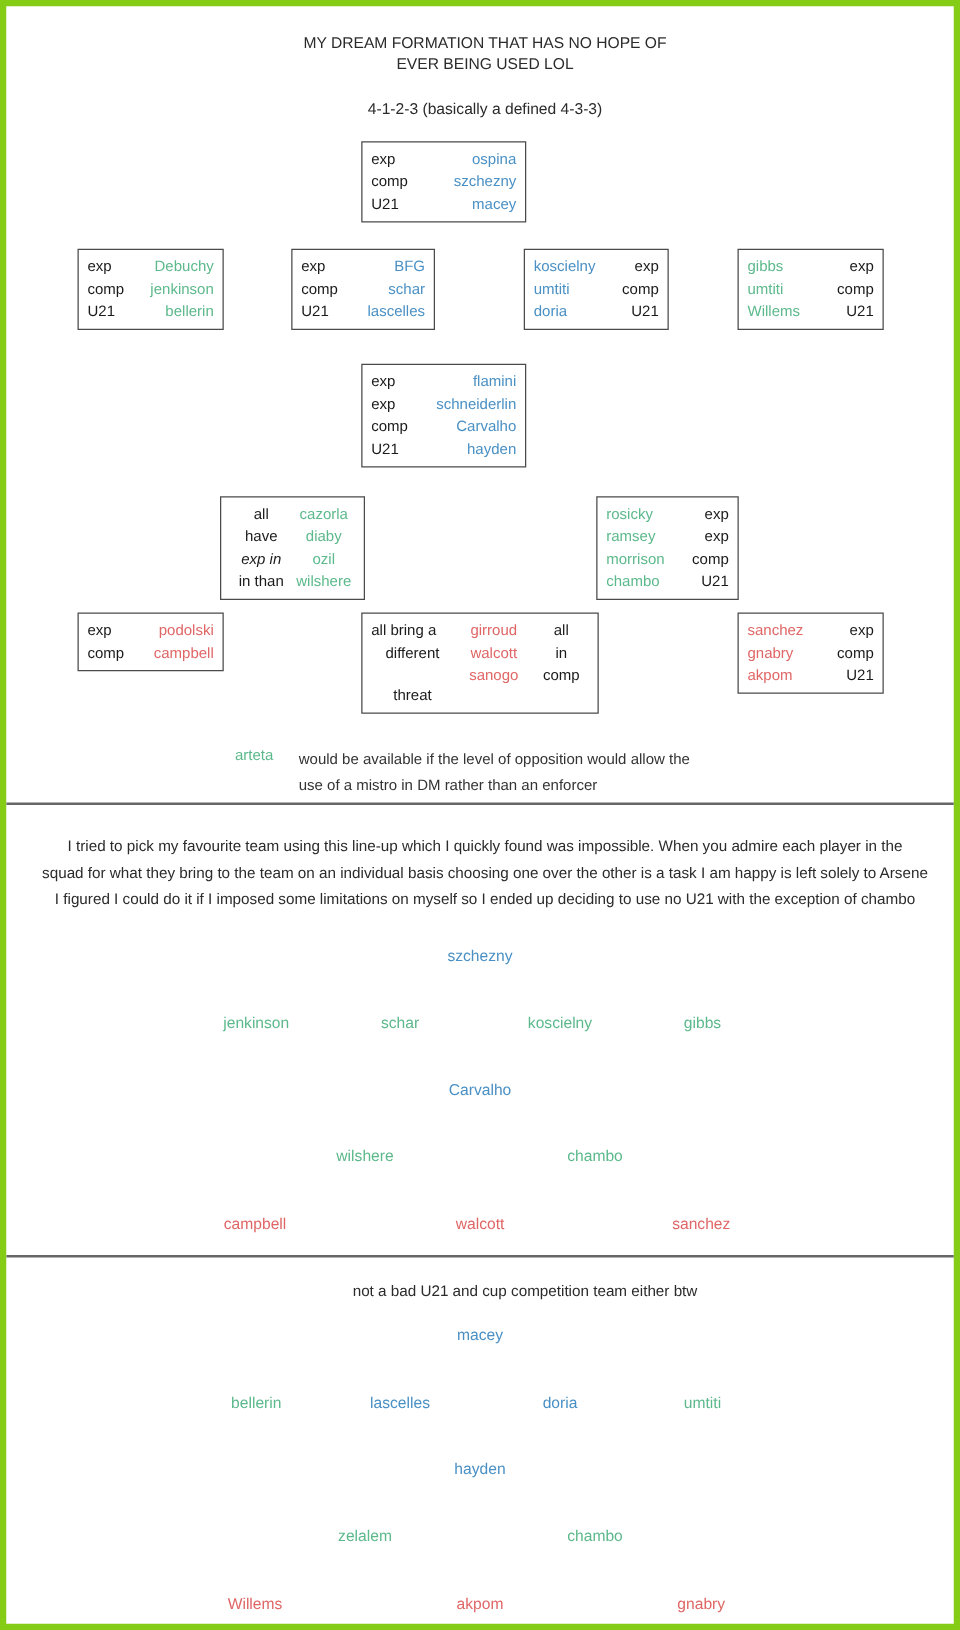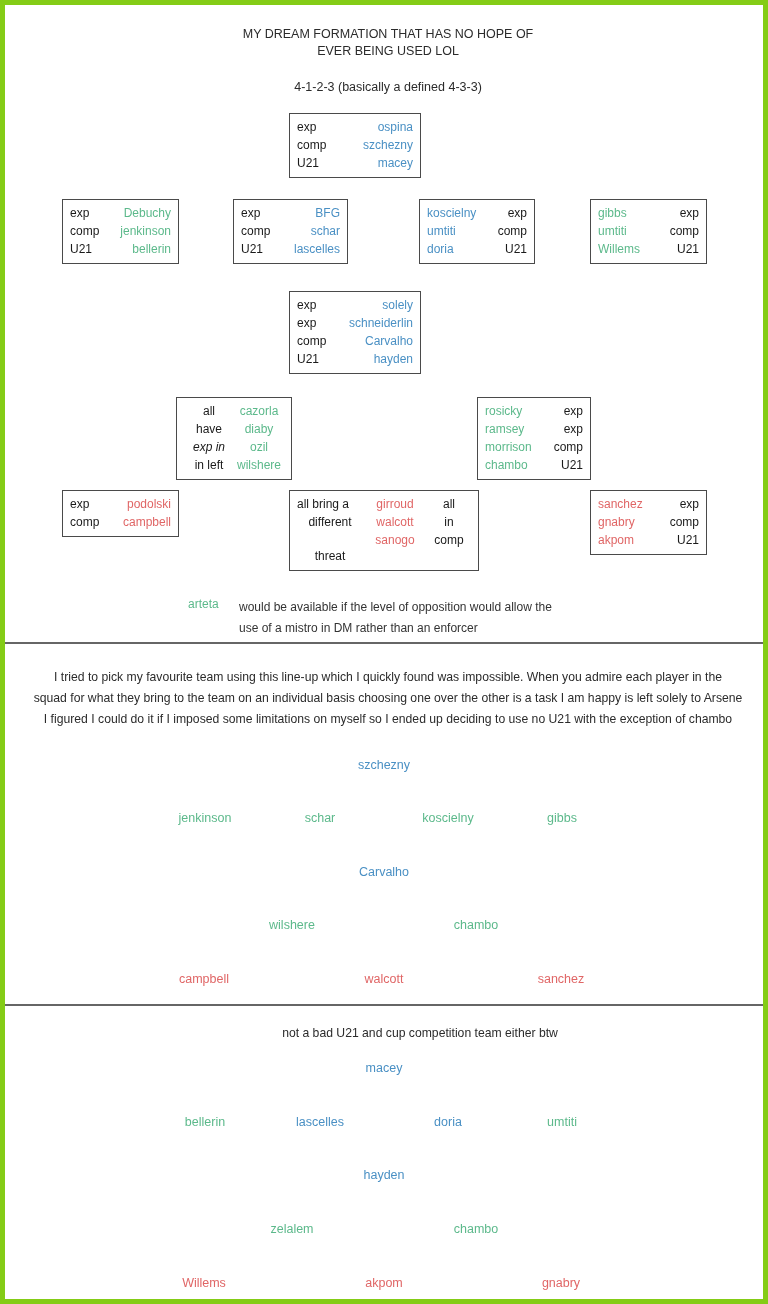--- a/index.html
+++ b/index.html
@@ -206,21 +206,21 @@
       </div>
       <div class="orow">
         <span class="ocell green grow a-left">Willems</span>
         <span class="ocell lbl a-right" style="width:44px;">U21</span>
       </div>
     </div>
 
     <div class="obox" style="left:284px; top:286px; width:132px;">
       <div class="orow">
         <span class="ocell lbl a-left" style="width:44px;">exp</span>
-        <span class="ocell blue grow a-right">solely</span>
+        <span class="ocell blue grow a-right">flamini</span>
       </div>
       <div class="orow">
         <span class="ocell lbl a-left" style="width:44px;">exp</span>
         <span class="ocell blue grow a-right">schneiderlin</span>
       </div>
       <div class="orow">
         <span class="ocell lbl a-left" style="width:44px;">comp</span>
         <span class="ocell blue grow a-right">Carvalho</span>
       </div>
       <div class="orow">
@@ -236,21 +236,21 @@
       </div>
       <div class="orow">
         <span class="ocell lbl a-center" style="width:50px;">have</span>
         <span class="ocell green grow a-center">diaby</span>
       </div>
       <div class="orow">
         <span class="ocell lbl a-center" style="width:50px;font-style:italic;">exp in</span>
         <span class="ocell green grow a-center">ozil</span>
       </div>
       <div class="orow">
-        <span class="ocell lbl a-center" style="width:50px;">in left</span>
+        <span class="ocell lbl a-center" style="width:50px;">in than</span>
         <span class="ocell green grow a-center">wilshere</span>
       </div>
     </div>
 
     <div class="obox" style="left:472px; top:392px; width:114px;">
       <div class="orow">
         <span class="ocell green grow a-left">rosicky</span>
         <span class="ocell lbl a-right" style="width:42px;">exp</span>
       </div>
       <div class="orow">

